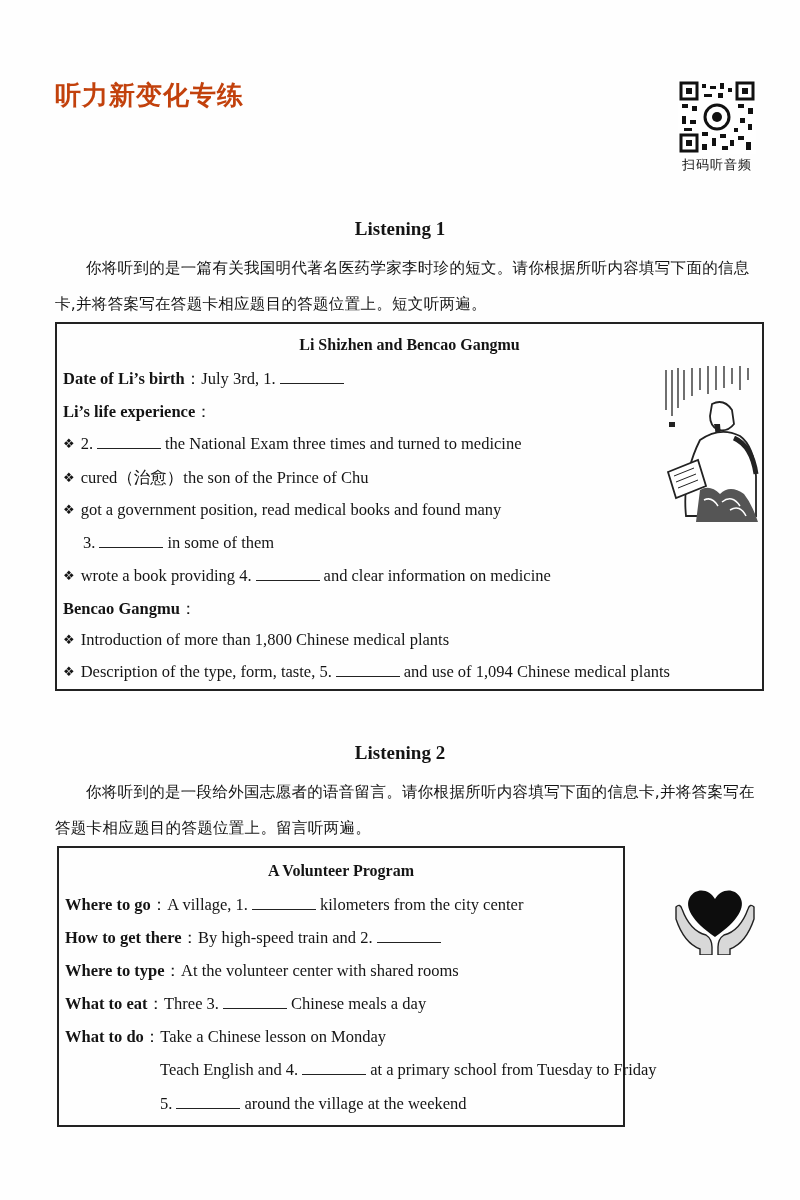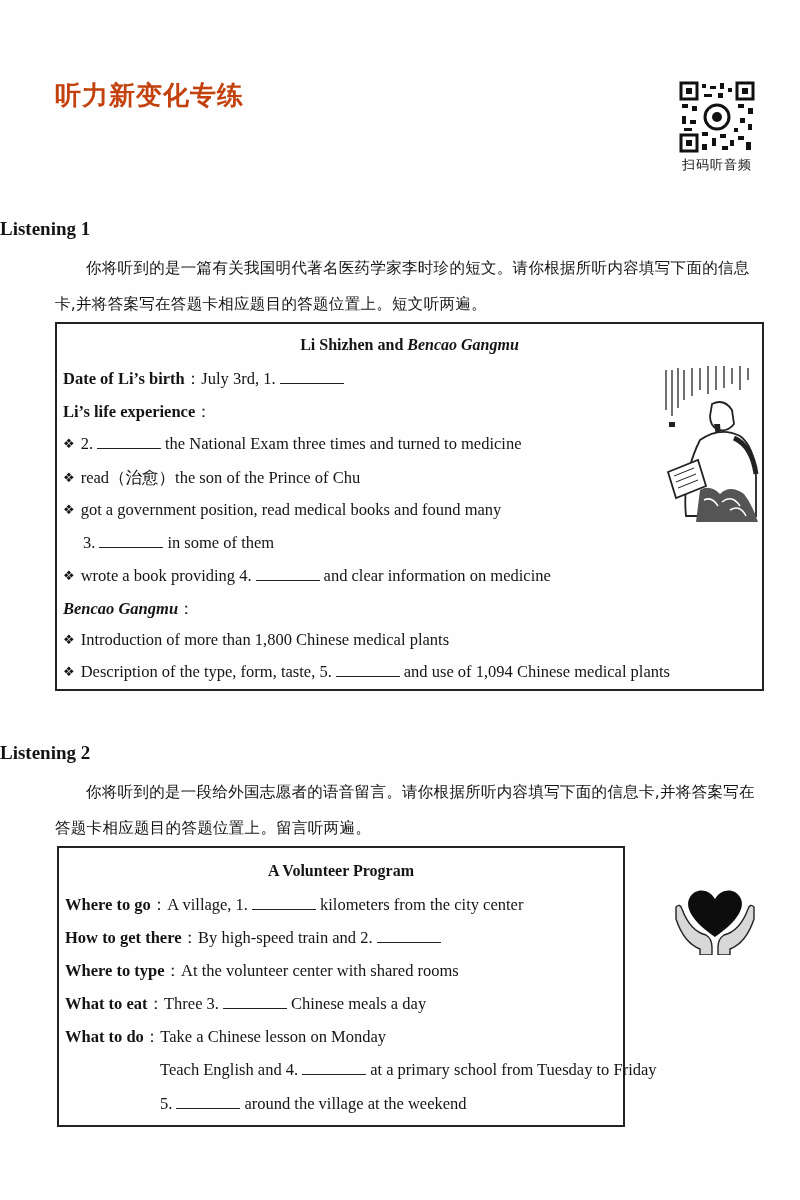--- a/index.html
+++ b/index.html
@@ -8,32 +8,32 @@
     font-family: "Liberation Serif", "DejaVu Serif", serif; color:#141414;
   }
   .abs { position:absolute; }
   .page-title {
     left:55px; top:78px; font-family:"DejaVu Sans", sans-serif; font-weight:bold;
     font-size:26px; letter-spacing:1px; color:#c2410c;
   }
   .qr { left:678px; top:80px; width:78px; height:74px; }
   .qr-caption { left:672px; top:156px; width:90px; text-align:center; font-size:13px; font-family:"DejaVu Serif", serif; letter-spacing:1px; }
 
-  .section-title { width:800px; left:0; text-align:left; font-weight:bold; font-size:19px; }
+  .section-title { width:800px; left:0; text-align:center; font-weight:bold; font-size:19px; }
   .intro {
     left:55px; width:715px; font-size:15.5px; line-height:36px;
     font-family:"DejaVu Sans", sans-serif; text-indent:31px; letter-spacing:0.3px;
   }
   .box { border:2px solid #222; box-sizing:border-box; }
   .box1 { left:55px; top:322px; width:709px; height:369px; }
   .box2 { left:57px; top:846px; width:568px; height:281px; }
   .box-title { position:absolute; left:0; width:100%; text-align:center; font-weight:bold; font-size:16px; }
   .line { position:absolute; left:6px; font-size:16.5px; white-space:nowrap; }
   .b { font-weight:bold; }
-  .i { font-style:italic; }
+  .i { }
   .blank { display:inline-block; width:64px; border-bottom:1.5px solid #222; height:14px; vertical-align:baseline; margin:0 4px; }
   .bullet { font-size:13px; margin-right:6px; position:relative; top:-1px; }
   .portrait { left:660px; top:360px; width:100px; height:166px; }
   .hands { left:672px; top:885px; width:86px; height:70px; }
 </style>
 </head>
 <body>
 
 <div class="abs page-title">听力新变化专练</div>
 <div class="abs qr">
@@ -91,21 +91,21 @@
     <span class="b">Date of Li’s birth</span><span>：</span><span>July 3rd, 1.</span><span class="blank" style="width:64px"></span>
   </div>
   <div class="line" style="top:77px">
     <span class="b">Li’s life experience</span><span>：</span>
   </div>
 
   <div class="line" style="top:110px">
     <span class="bullet">❖</span><span>2.</span><span class="blank"></span><span>the National Exam three times and turned to medicine</span>
   </div>
   <div class="line" style="top:143px">
-    <span class="bullet">❖</span><span>read（治愈）the son of the Prince of Chu</span>
+    <span class="bullet">❖</span><span>cured（治愈）the son of the Prince of Chu</span>
   </div>
   <div class="line" style="top:176px">
     <span class="bullet">❖</span><span>got a government position, read medical books and found many</span>
   </div>
   <div class="line" style="top:209px; left:26px">
     <span>3.</span><span class="blank"></span><span>in some of them</span>
   </div>
   <div class="line" style="top:242px">
     <span class="bullet">❖</span><span>wrote a book providing 4.</span><span class="blank"></span><span>and clear information on medicine</span>
   </div>

